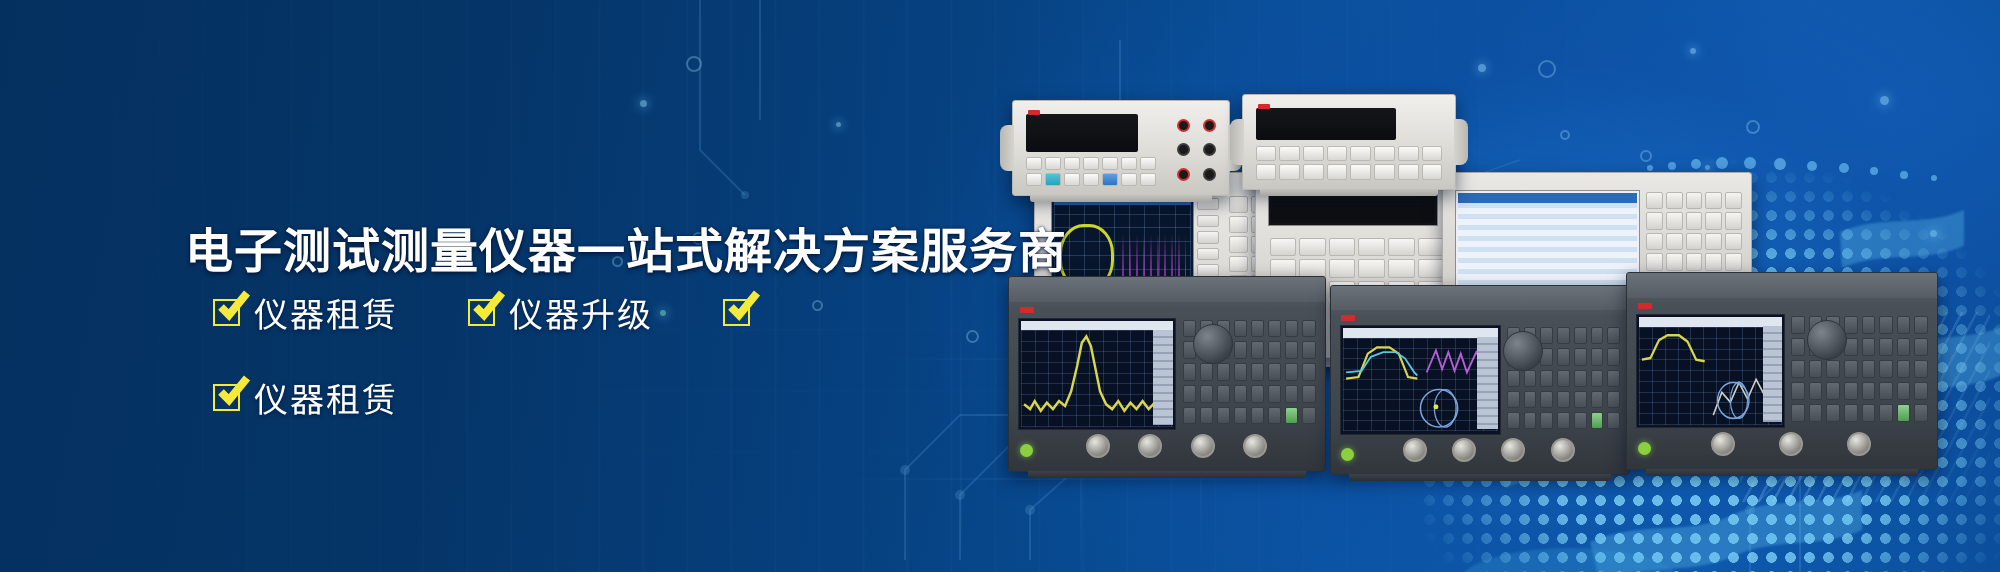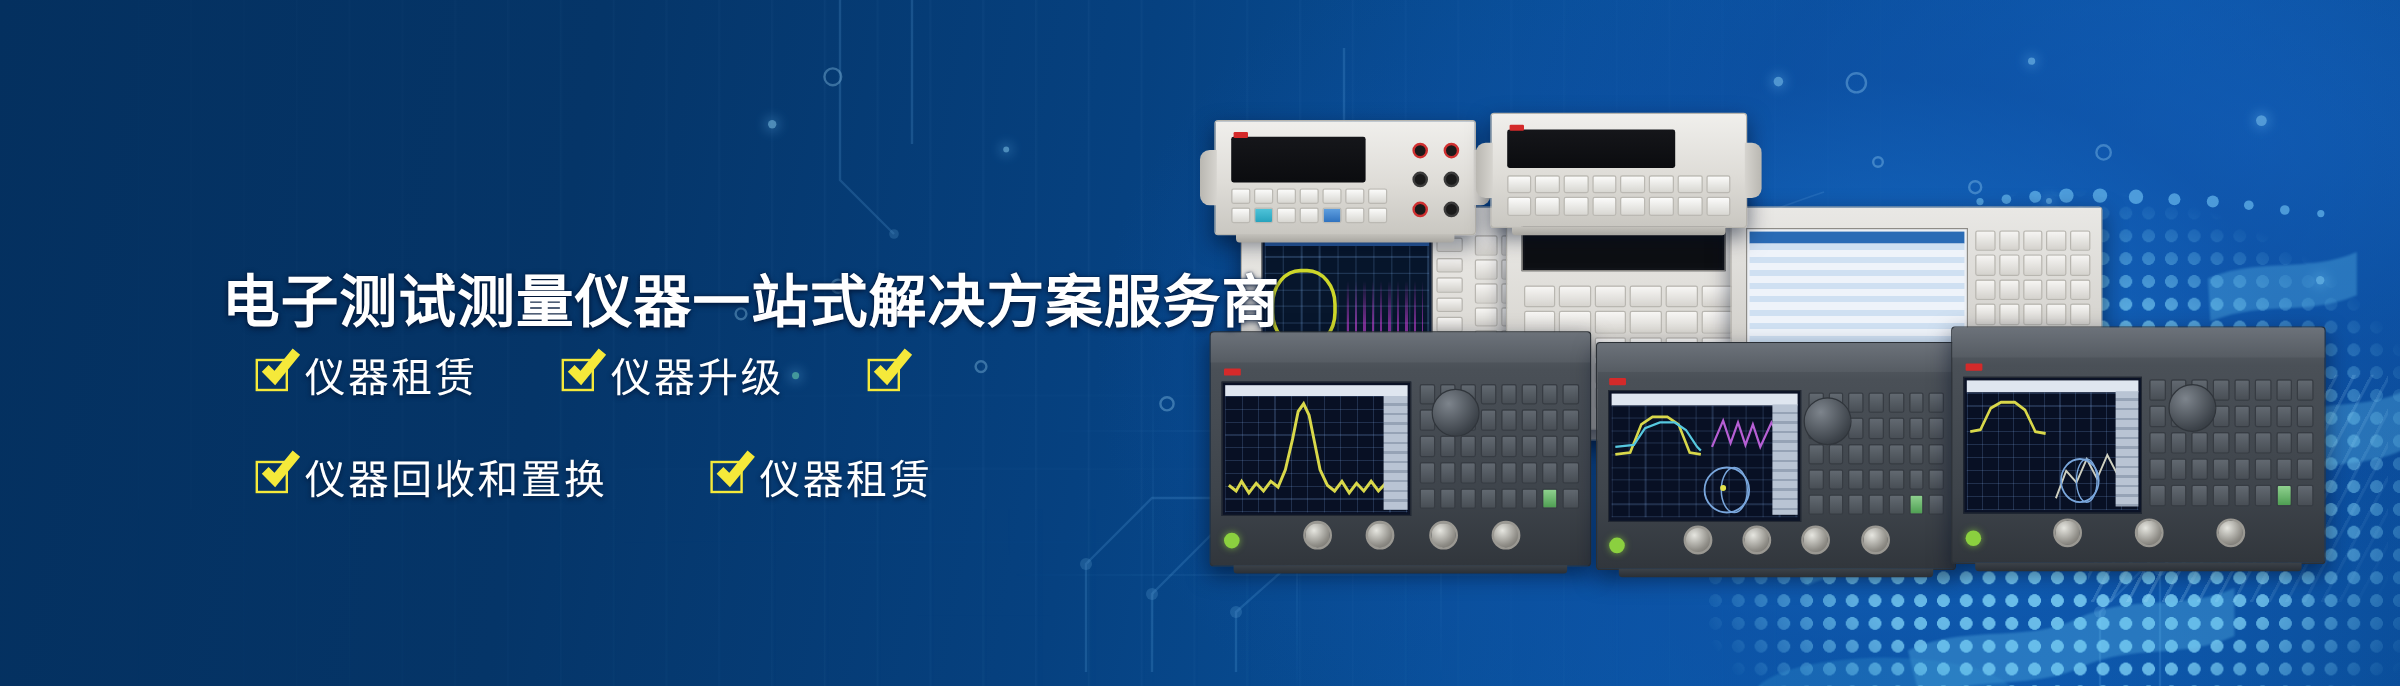--- a/index.html
+++ b/index.html
@@ -725,28 +725,20 @@
             <svg viewBox="0 0 34 34">
                 <path d="M5 17 L13 25 L31 3" fill="none" stroke="#f5e93a" stroke-width="8" stroke-linecap="butt" stroke-linejoin="miter"></path>
               </svg>
           </span>
         </div>
 
       </div>
 
       <div class="frow row2">
 
-        <div class="fitem">
-          <span class="chk">
-            <svg viewBox="0 0 34 34">
-                <path d="M5 17 L13 25 L31 3" fill="none" stroke="#f5e93a" stroke-width="8" stroke-linecap="butt" stroke-linejoin="miter"></path>
-              </svg>
-          </span>
-          <span class="flabel">仪器回收和置换</span>
-        </div>
 
         <div class="fitem">
           <span class="chk">
             <svg viewBox="0 0 34 34">
                 <path d="M5 17 L13 25 L31 3" fill="none" stroke="#f5e93a" stroke-width="8" stroke-linecap="butt" stroke-linejoin="miter"></path>
               </svg>
           </span>
           <span class="flabel">仪器租赁</span>
         </div>
 

